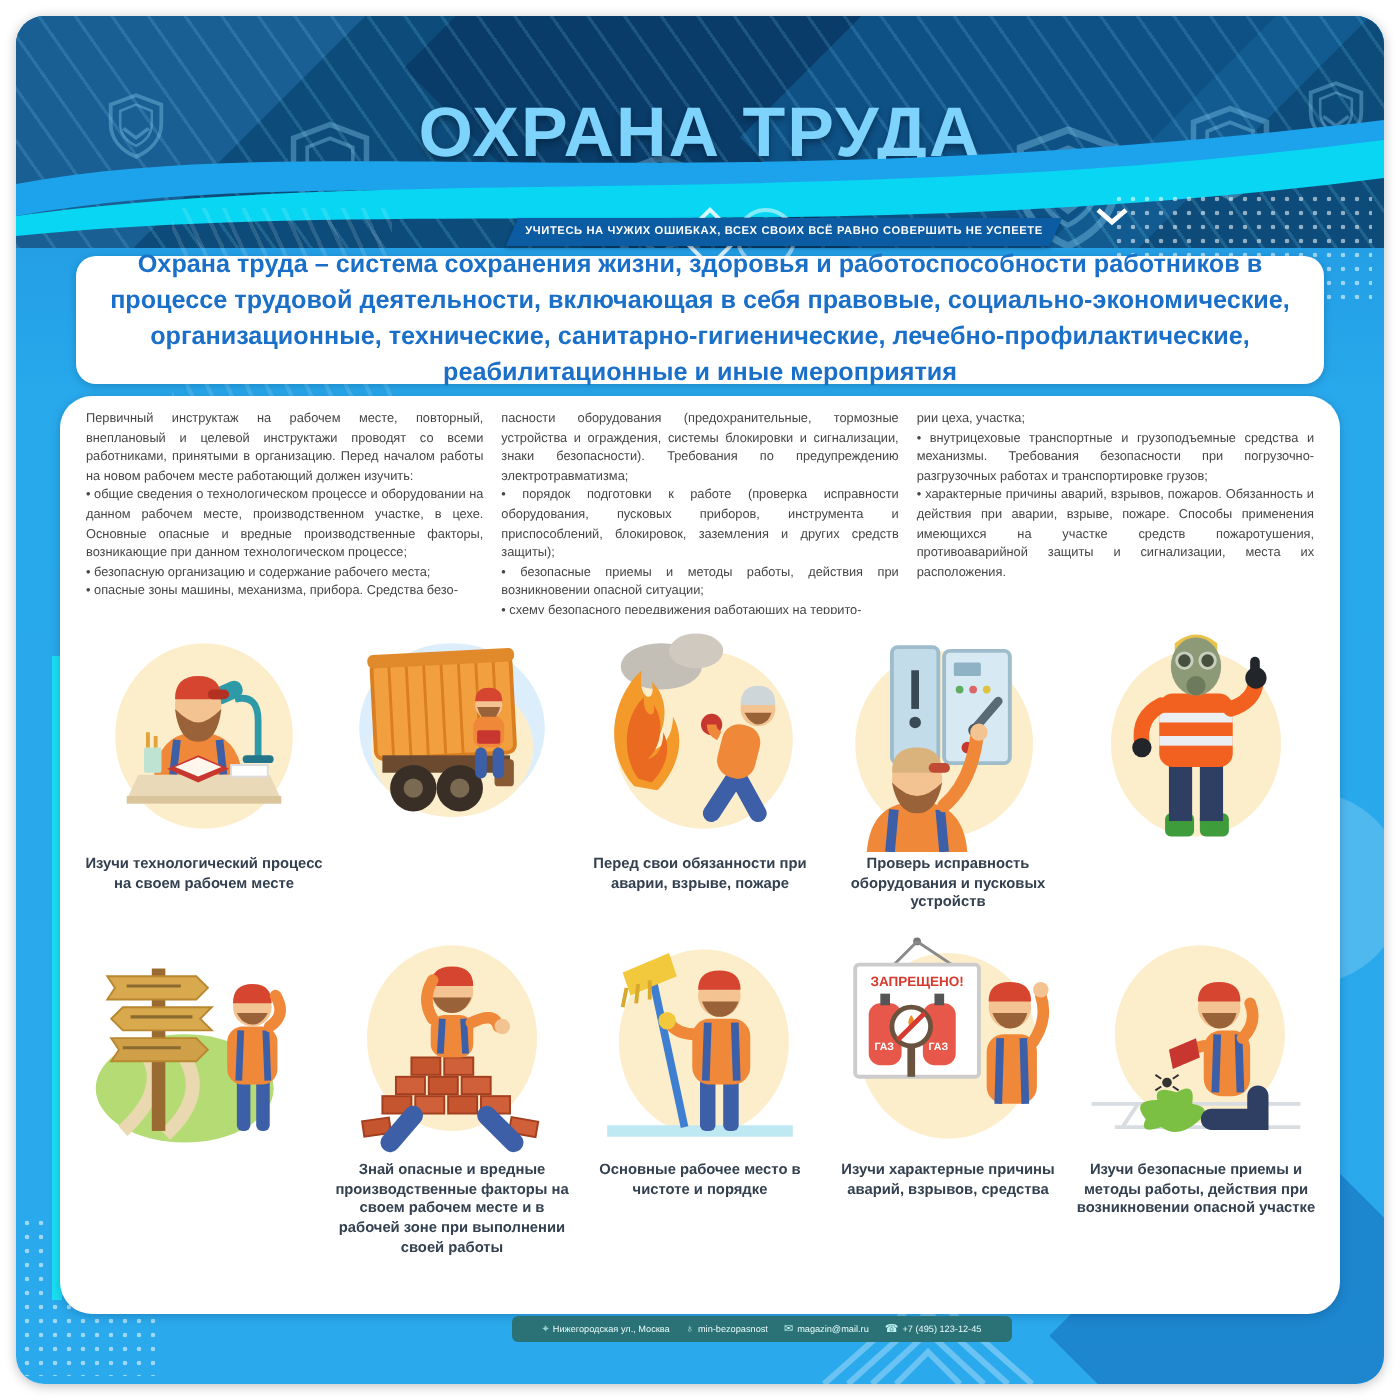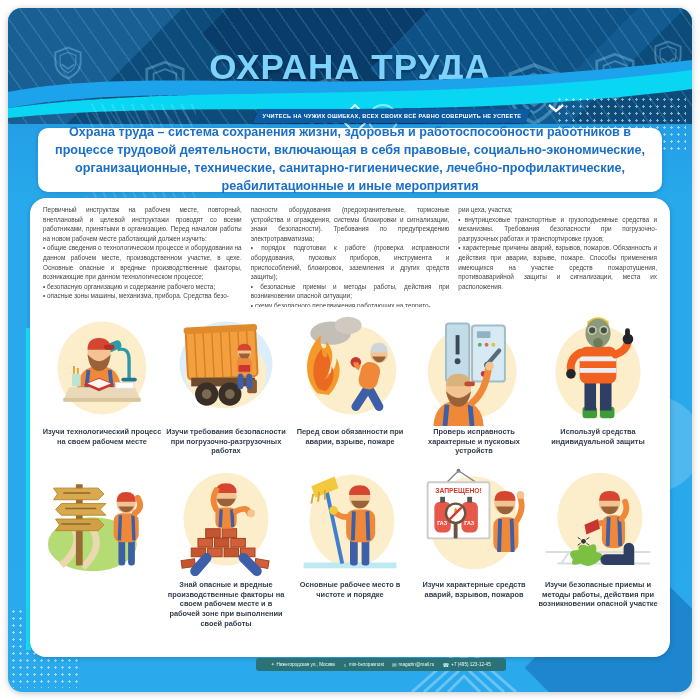--- a/index.html
+++ b/index.html
@@ -200,21 +200,20 @@
             <circle cx="64" cy="87" r="5" fill="#7a6a52"></circle>
           <rect x="82" y="72" width="10" height="14" rx="2" fill="#8a5a35"></rect>
           <circle cx="79" cy="44" r="7" fill="#f3c392"></circle>
           <path d="M72 42 Q72 35 79 35 Q86 35 86 42 Z" fill="#d6452f"></path>
           <path d="M73 45 Q75 52 79 52 Q83 52 85 45 Z" fill="#9a6239"></path>
           <rect x="71" y="50" width="16" height="16" rx="5" fill="#f0883a"></rect>
           <rect x="73" y="57" width="12" height="7" rx="1" fill="#c8372f"></rect>
           <rect x="72" y="66" width="6" height="16" rx="3" fill="#3c5fa8"></rect>
           <rect x="81" y="66" width="6" height="16" rx="3" fill="#3c5fa8"></rect>
         </svg>
-        <div class="caption">Изучи требования безопасности при погрузочно-разгрузочных работах</div>
       </div>
 
       <div class="cell">
         <svg class="illo" viewBox="0 0 120 120">
           <ellipse cx="62" cy="62" rx="46" ry="46" fill="#fdeecb"></ellipse>
           <ellipse cx="40" cy="24" rx="21" ry="12" fill="#c3beb6"></ellipse>
           <ellipse cx="58" cy="16" rx="14" ry="9" fill="#cfc9c0"></ellipse>
           <path d="M26 86 C8 66 16 38 30 26 C27 42 38 44 35 32 C46 42 42 60 33 68 C44 66 46 56 46 50 C54 64 46 80 38 88 Z" fill="#f39a2b"></path>
           <path d="M28 82 C18 68 22 48 31 40 C30 50 38 52 36 44 C42 52 40 66 33 72 C40 70 41 62 41 58 C46 68 41 78 35 84 Z" fill="#ea6a22"></path>
           <path d="M66 100 L79 80 L90 100" stroke="#3c5fa8" stroke-width="9" fill="none" stroke-linecap="round"></path>
@@ -244,21 +243,21 @@
           <circle cx="70" cy="66" r="3" fill="#c8372f"></circle>
           <path d="M18 120 Q20 94 44 94 Q68 94 70 120 Z" fill="#f0883a"></path>
           <path d="M32 98 L30 120 M56 98 L58 120" stroke="#3c5fa8" stroke-width="5"></path>
           <circle cx="44" cy="82" r="13" fill="#f3c392"></circle>
           <path d="M31 84 Q34 100 44 100 Q54 100 57 84 Q50 91 44 91 Q38 91 31 84 Z" fill="#9a6239"></path>
           <path d="M31 79 Q31 66 44 66 Q57 66 57 79 Z" fill="#d9b27c"></path>
           <rect x="50" y="74" width="11" height="5" rx="2.5" fill="#c14a32"></rect>
           <path d="M58 96 Q72 84 75 60" stroke="#f0883a" stroke-width="7" fill="none" stroke-linecap="round"></path>
           <circle cx="76" cy="58" r="4.5" fill="#f3c392"></circle>
         </svg>
-        <div class="caption">Проверь исправность характерные и пусковых устройств</div>
+        <div class="caption">Проверь исправность оборудования и пусковых устройств</div>
       </div>
 
       <div class="cell">
         <svg class="illo" viewBox="0 0 120 120">
           <ellipse cx="60" cy="64" rx="44" ry="48" fill="#fdeecb"></ellipse>
           <rect x="44" y="100" width="15" height="12" rx="3" fill="#3f9c3b"></rect>
           <rect x="62" y="100" width="15" height="12" rx="3" fill="#3f9c3b"></rect>
           <rect x="46" y="72" width="12" height="32" fill="#2e3f63"></rect>
           <rect x="62" y="72" width="12" height="32" fill="#2e3f63"></rect>
           <rect x="41" y="38" width="38" height="38" rx="7" fill="#f2611f"></rect>
@@ -268,21 +267,20 @@
           <circle cx="32" cy="66" r="5" fill="#22252a"></circle>
           <path d="M78 46 Q90 42 91 32" stroke="#f2611f" stroke-width="8" fill="none" stroke-linecap="round"></path>
           <circle cx="91" cy="30" r="5.5" fill="#22252a"></circle>
           <rect x="88" y="19" width="5" height="9" rx="2.5" fill="#22252a"></rect>
           <path d="M49 12 Q60 3 71 12 L71 18 L49 18 Z" fill="#e8c24a"></path>
           <ellipse cx="60" cy="24" rx="13" ry="15" fill="#8d9a77"></ellipse>
           <circle cx="54" cy="21" r="4" fill="#47503c" stroke="#c9cfbf" stroke-width="1.5"></circle>
           <circle cx="66" cy="21" r="4" fill="#47503c" stroke="#c9cfbf" stroke-width="1.5"></circle>
           <circle cx="60" cy="34" r="5" fill="#6e7a5c"></circle>
         </svg>
-        <div class="caption">Используй средства индивидуальной защиты</div>
       </div>
     </div>
 
     <div class="grid-row">
 
       <div class="cell">
         <svg class="illo" viewBox="0 0 120 120">
           <ellipse cx="50" cy="84" rx="46" ry="28" fill="#b5dc74"></ellipse>
           <path d="M18 106 Q42 84 30 66 M40 108 Q62 88 50 68" stroke="#ead9b0" stroke-width="7" fill="none"></path>
           <rect x="33" y="22" width="7" height="84" fill="#9a6a33"></rect>
@@ -369,21 +367,21 @@
           <line x1="34" y1="59" x2="48" y2="45" stroke="#d63a2f" stroke-width="2.5"></line>
           <line x1="41" y1="62" x2="41" y2="78" stroke="#6a5440" stroke-width="4"></line>
           <rect x="80" y="56" width="26" height="36" rx="9" fill="#f0883a"></rect>
           <path d="M87 58 L86 92 M99 58 L100 92" stroke="#3c5fa8" stroke-width="4"></path>
           <circle cx="92" cy="42" r="11" fill="#f3c392"></circle>
           <path d="M81 39 Q81 29 92 29 Q103 29 103 39 Z" fill="#d6452f"></path>
           <path d="M83 45 Q86 53 92 53 Q99 53 101 45 Z" fill="#9a6239"></path>
           <path d="M104 60 Q112 48 108 36" stroke="#f0883a" stroke-width="6" fill="none" stroke-linecap="round"></path>
           <circle cx="108" cy="33" r="4" fill="#f3c392"></circle>
         </svg>
-        <div class="caption">Изучи характерные средств аварий, взрывов, пожаров</div>
+        <div class="caption">Изучи характерные причины аварий, взрывов, средства</div>
       </div>
 
       <div class="cell">
         <svg class="illo" viewBox="0 0 120 120">
           <ellipse cx="62" cy="56" rx="44" ry="46" fill="#fdeecb"></ellipse>
           <path d="M6 92 H114 M18 104 H114 M30 92 L22 104 M62 92 L56 104 M94 92 L90 104" stroke="#d8dde2" stroke-width="2" fill="none"></path>
           <path d="M34 100 Q26 90 40 90 Q38 82 50 86 Q60 80 58 92 Q70 94 60 102 Q50 110 42 104 Q30 108 34 100 Z" fill="#7cc043"></path>
           <circle cx="45" cy="81" r="2.5" fill="#333333"></circle>
           <path d="M42 79 L39 77 M48 79 L51 77 M42 83 L39 85 M48 83 L51 85" stroke="#333" stroke-width="1"></path>
           <path d="M68 100 L92 100 L92 88" stroke="#2e3f63" stroke-width="11" fill="none" stroke-linecap="round"></path>

